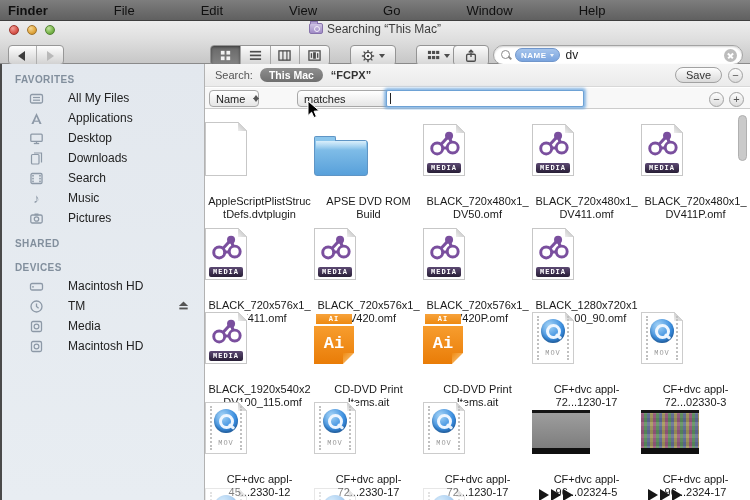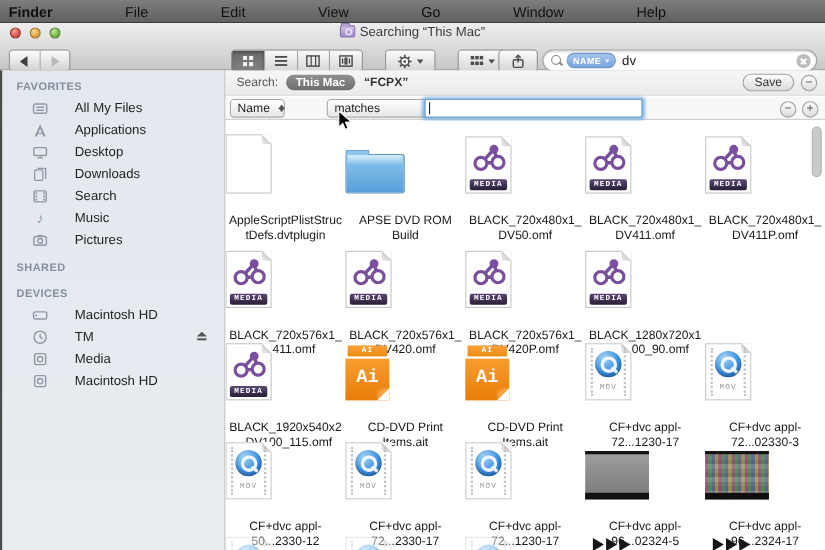--- a/index.html
+++ b/index.html
@@ -638,21 +638,21 @@
     <div class="cell">
       <div class="iconbox">
           <div class="ic-mov">
             <i class="fold"></i>
             <i class="perf perf-l"></i>
             <i class="perf perf-r"></i>
             <span class="qt"></span>
             <span class="mov-label">MOV</span>
           </div>
         </div>
-      <div class="fname">CF+dvc appl-50...2330-12</div>
+      <div class="fname">CF+dvc appl-45...2330-12</div>
     </div>
     <div class="cell">
       <div class="iconbox">
           <div class="ic-mov">
             <i class="fold"></i>
             <i class="perf perf-l"></i>
             <i class="perf perf-r"></i>
             <span class="qt"></span>
             <span class="mov-label">MOV</span>
           </div>

